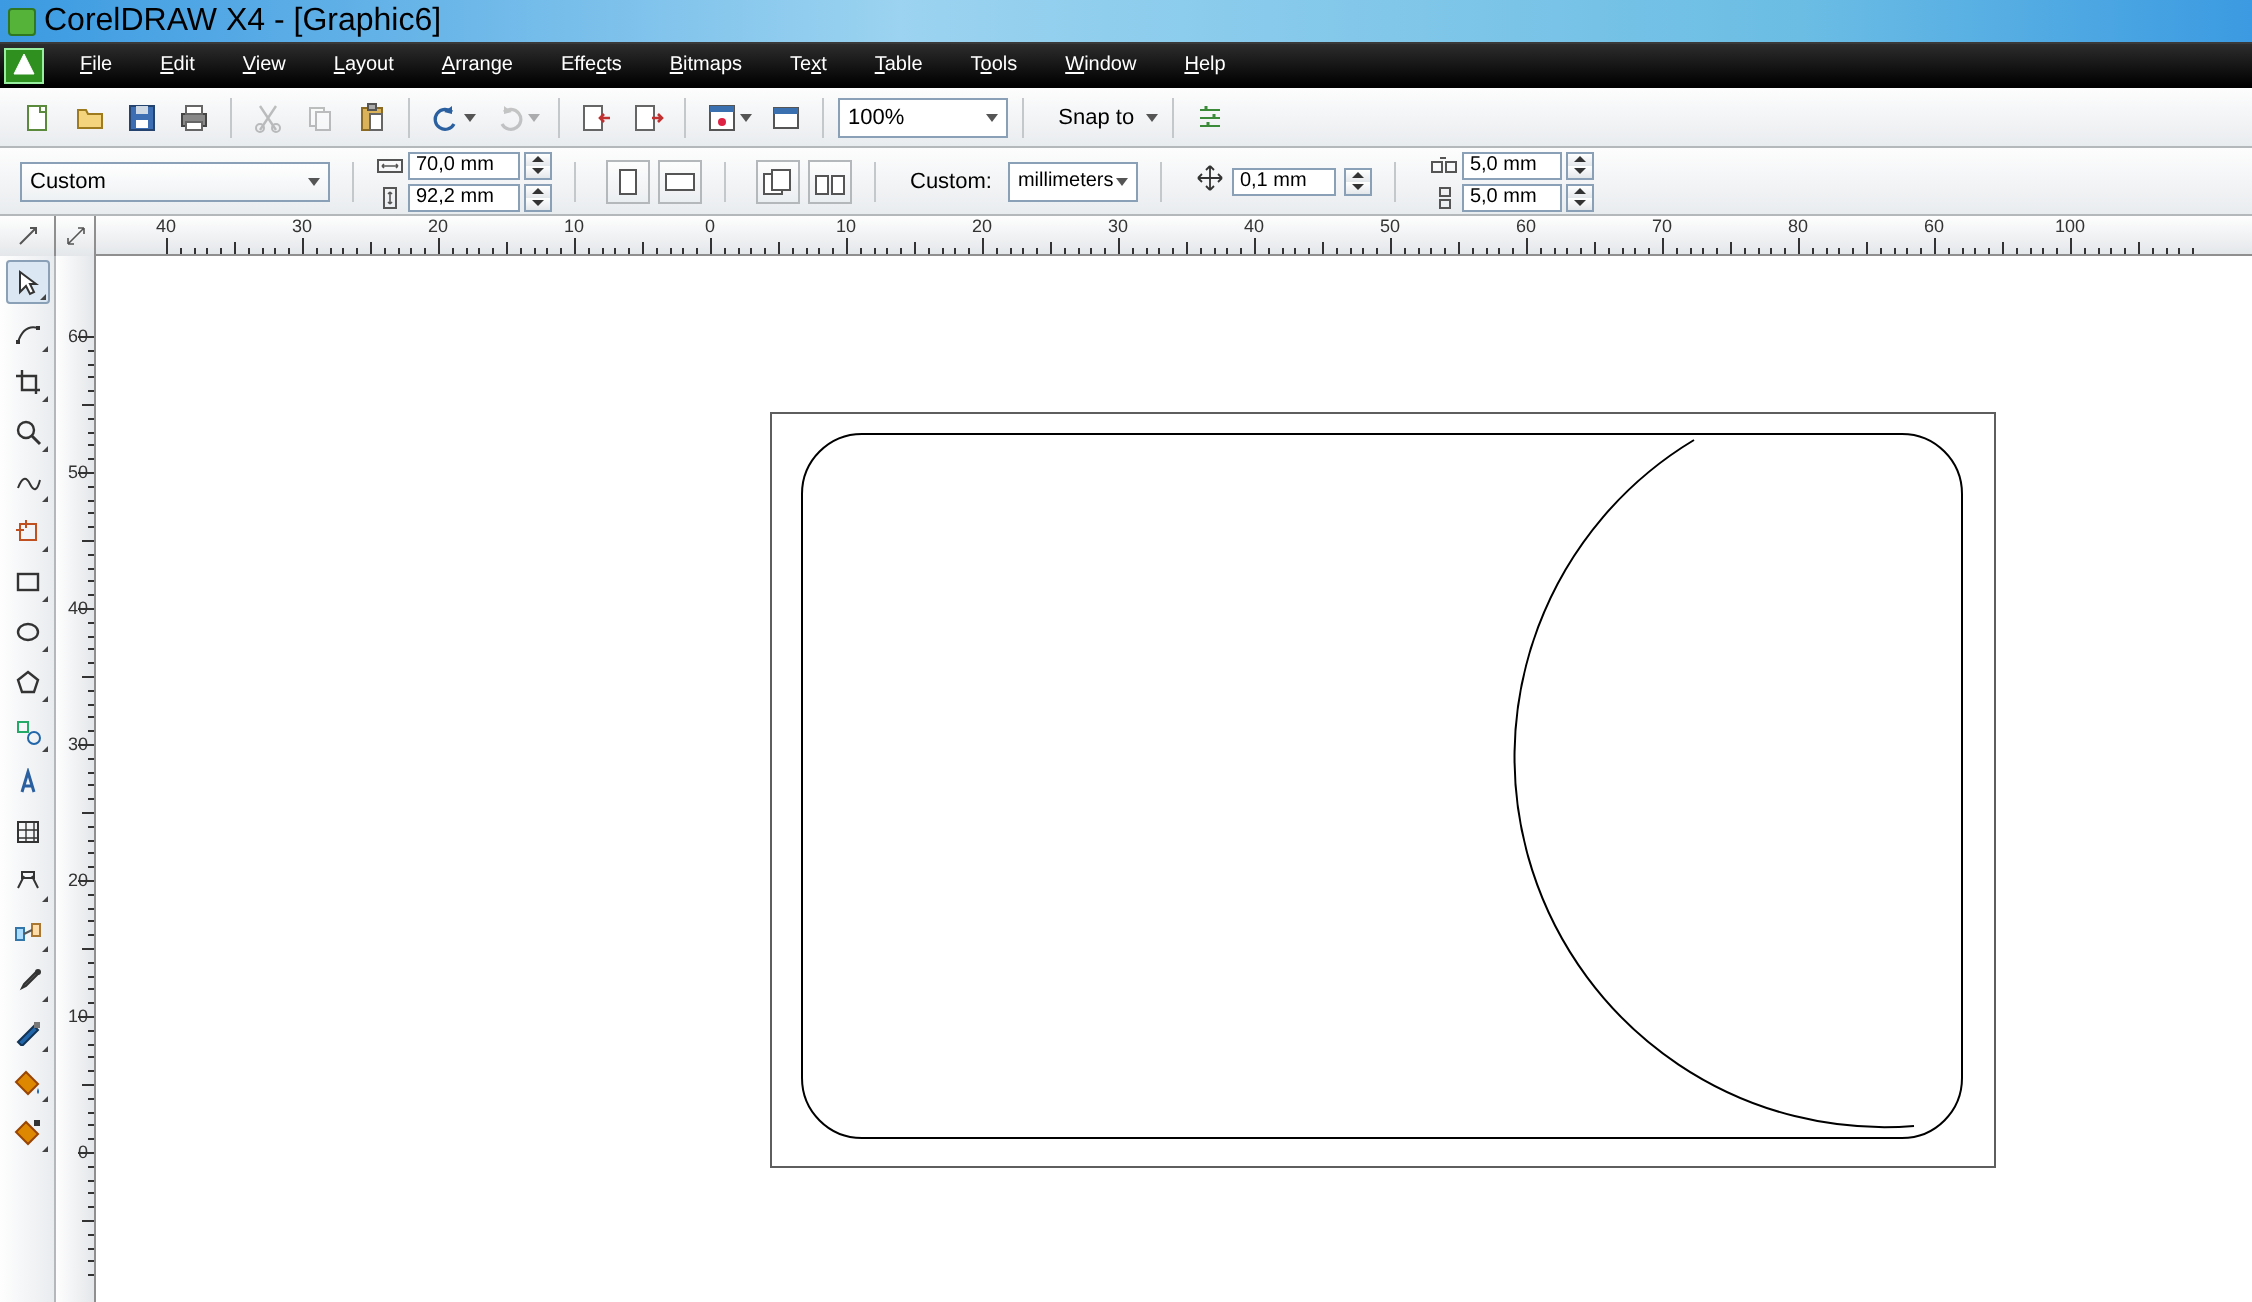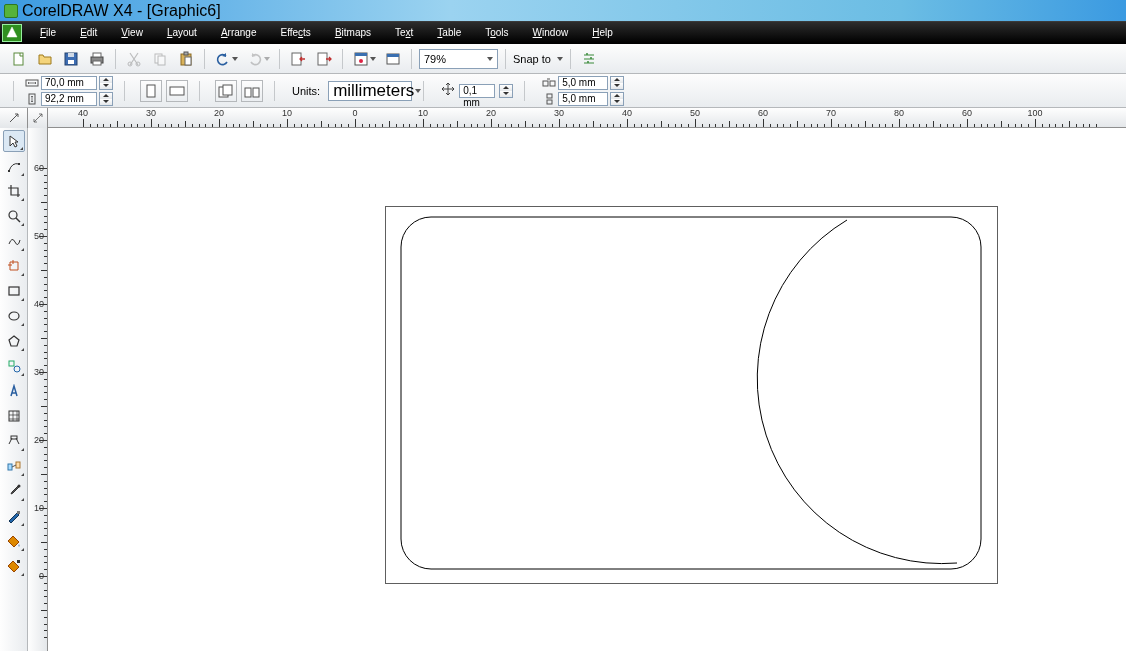--- a/index.html
+++ b/index.html
@@ -17,37 +17,37 @@
   .menubar .menuitem { color: #fff; font-size: 10px; padding: 0 12px; cursor: default; }
   .menubar .menuitem span { text-decoration: underline; }
 
   
   .stdtoolbar { height: 30px; background: linear-gradient(#fdfdfd,#e9ecef); border-bottom: 1px solid #b5b8bb; display: flex; align-items: center; padding: 0 8px; gap: 4px; }
   .tbtn { width: 22px; height: 22px; display: flex; align-items: center; justify-content: center; background: transparent; border: none; }
   .tbtn.dd { width: 28px; }
   .tsep { width: 1px; height: 20px; background: #c5c8cb; margin: 0 3px; }
   .dropdown-arrow { display: inline-block; border-left: 3px solid transparent; border-right: 3px solid transparent; border-top: 4px solid #555; margin-left: 1px; }
   .zoomsel { height: 20px; border: 1px solid #8aa0b7; background: #fff; font-size: 11px; padding: 0 4px; display: flex; align-items: center; gap: 40px; }
-  .snaplbl { font-size: 11px; }
+  .snaplbl { font-size: 11px; margin-left: 10px; }
 
   
   .propbar { height: 34px; background: linear-gradient(#fdfdfd,#e9ecef); border-bottom: 1px solid #b5b8bb; display: flex; align-items: center; padding-left: 10px; gap: 8px; }
   .pagesize { width: 155px; height: 20px; border: 1px solid #8aa0b7; background: linear-gradient(#fff,#eef1f3); display: flex; align-items: center; justify-content: space-between; padding: 0 4px; font-size: 11px; }
   .dimgroup { display: flex; flex-direction: column; gap: 2px; }
   .dimrow { display: flex; align-items: center; gap: 2px; }
   .dimrow .ico { width: 14px; height: 12px; display:flex; align-items:center; justify-content:center;}
   .numfield { width: 56px; height: 14px; border: 1px solid #8aa0b7; background: #fff; font-size: 10px; padding: 0 3px; line-height: 12px; }
   .spinners { width: 14px; height: 14px; border:1px solid #8aa0b7; display:flex; flex-direction:column;}
   .spinners .up, .spinners .dn { flex:1; display:flex; align-items:center; justify-content:center; background:linear-gradient(#fff,#e4e7ea);}
   .spinners .up::before { content:""; border-left:3px solid transparent;border-right:3px solid transparent;border-bottom:3px solid #333;}
   .spinners .dn::before { content:""; border-left:3px solid transparent;border-right:3px solid transparent;border-top:3px solid #333;}
   .orient { display:flex; gap:4px; margin-left:4px;}
   .orient .btn { width:22px; height:22px; border:1px solid #b5b8bb; background:linear-gradient(#fdfdfd,#ebeef1); display:flex; align-items:center; justify-content:center;}
   .unitslbl { font-size: 11px; margin-left: 6px;}
-  .unitsel { width: 84px; height: 20px; border:1px solid #8aa0b7; background:#fff; display:flex; align-items:center; justify-content:space-between; padding:0 4px; font-size:17px;}
+  .unitsel { width: 65px; height: 20px; border:1px solid #8aa0b7; background:#fff; display:flex; align-items:center; justify-content:space-between; padding:0 4px; font-size:10px;}
   .nudge { display:flex; align-items:center; gap:4px; margin-left:6px;}
   .nudge .ico { font-size:12px; }
   .dupgroup { display:flex; flex-direction:column; gap:2px; margin-left:6px;}
 
   
   .rulerrow { display: flex; height: 20px; border-bottom: 1px solid #8f8f8f;}
   .rcorner { width: 28px; height: 20px; background: linear-gradient(#fefefe,#e4e7ea); border-right: 1px solid #8f8f8f; display:flex; align-items:center; justify-content:center;}
   .hruler { flex: 1; position: relative; background: linear-gradient(#fefefe,#e4e7ea); overflow: hidden; }
   .hruler .tick { position:absolute; bottom:0; width:1px; background:#333;}
   .hruler .lbl { position:absolute; top:0; font-size:9px; color:#333; transform:translateX(-50%);}
@@ -181,36 +181,40 @@
       <span class="dropdown-arrow"></span>
     </button>
   <button class="tbtn">
       <svg width="16" height="16" viewBox="0 0 16 16">
         <rect x="2" y="3" width="12" height="10" fill="#fff" stroke="#555"></rect>
         <rect x="2" y="3" width="12" height="3" fill="#3a6fb0"></rect>
       </svg>
     </button>
   <div class="tsep"></div>
   <div class="zoomsel">
-    <span>79%</span>
+    <span>100%</span>
     <span class="dropdown-arrow"></span>
   </div>
   <div class="tsep"></div>
   <span class="snaplbl">Snap to</span>
   <span class="dropdown-arrow" style="margin-left:2px"></span>
   <div class="tsep"></div>
   <button class="tbtn">
       <svg width="16" height="16" viewBox="0 0 16 16">
         <path d="M3 8h10M3 4h10M3 12h10" stroke="#3a8a3a" stroke-width="1.1"></path>
         <path d="M6 2v2M10 6v2M7 10v2" stroke="#3a8a3a" stroke-width="1.5"></path>
       </svg>
     </button>
 </div>
 
 <div class="propbar">
+  <div class="pagesize">
+    <span>Custom</span>
+    <span class="dropdown-arrow"></span>
+  </div>
   <div class="tsep"></div>
   <div class="dimgroup">
     <div class="dimrow">
       <span class="ico">
           <svg width="14" height="10" viewBox="0 0 14 10">
             <rect x="1" y="2" width="12" height="6" fill="none" stroke="#555"></rect>
             <path d="M3 5h8M3 5l1-1M3 5l1 1M11 5l-1-1M11 5l-1 1" stroke="#555" stroke-width="0.8"></path>
           </svg>
         </span>
       <div class="numfield">70,0 mm</div>
@@ -255,31 +259,31 @@
         </svg>
       </div>
     <div class="btn">
         <svg width="16" height="14">
           <rect x="1" y="4" width="6" height="9" fill="#fff" stroke="#555"></rect>
           <rect x="9" y="4" width="6" height="9" fill="#fff" stroke="#555"></rect>
         </svg>
       </div>
   </div>
   <div class="tsep"></div>
-  <span class="unitslbl">Units:</span>
+  <span class="unitslbl">Custom:</span>
   <div class="unitsel">
     <span>millimeters</span>
     <span class="dropdown-arrow"></span>
   </div>
   <div class="tsep"></div>
   <div class="nudge">
     <span class="ico"><svg width="14" height="14" viewBox="0 0 14 14">
           <path d="M7 1v12M1 7h12M7 1l-2 2M7 1l2 2M7 13l-2-2M7 13l2-2M1 7l2-2M1 7l2 2M13 7l-2-2M13 7l-2 2" stroke="#333" stroke-width="0.9" fill="none"></path>
         </svg></span>
-    <div class="numfield" style="width:36px">0,1 mm</div>
+    <div class="numfield" style="width:52px">0,1 mm</div>
     <div class="spinners">
         <div class="up"></div>
         <div class="dn"></div>
       </div>
   </div>
   <div class="tsep"></div>
   <div class="dupgroup">
     <div class="dimrow">
       <span class="ico">
           <svg width="14" height="10" viewBox="0 0 14 10">

